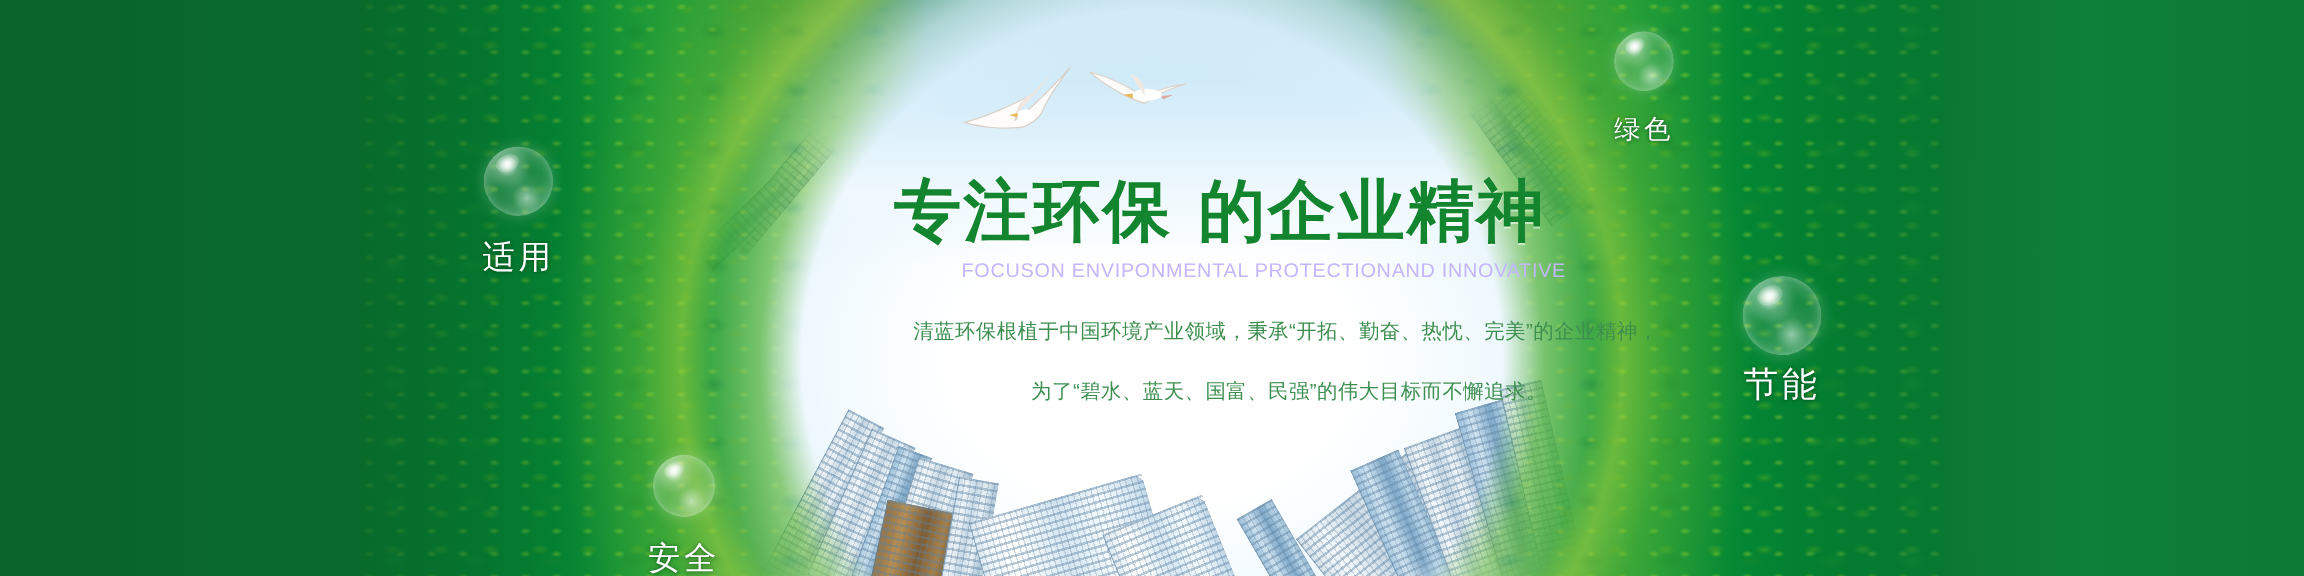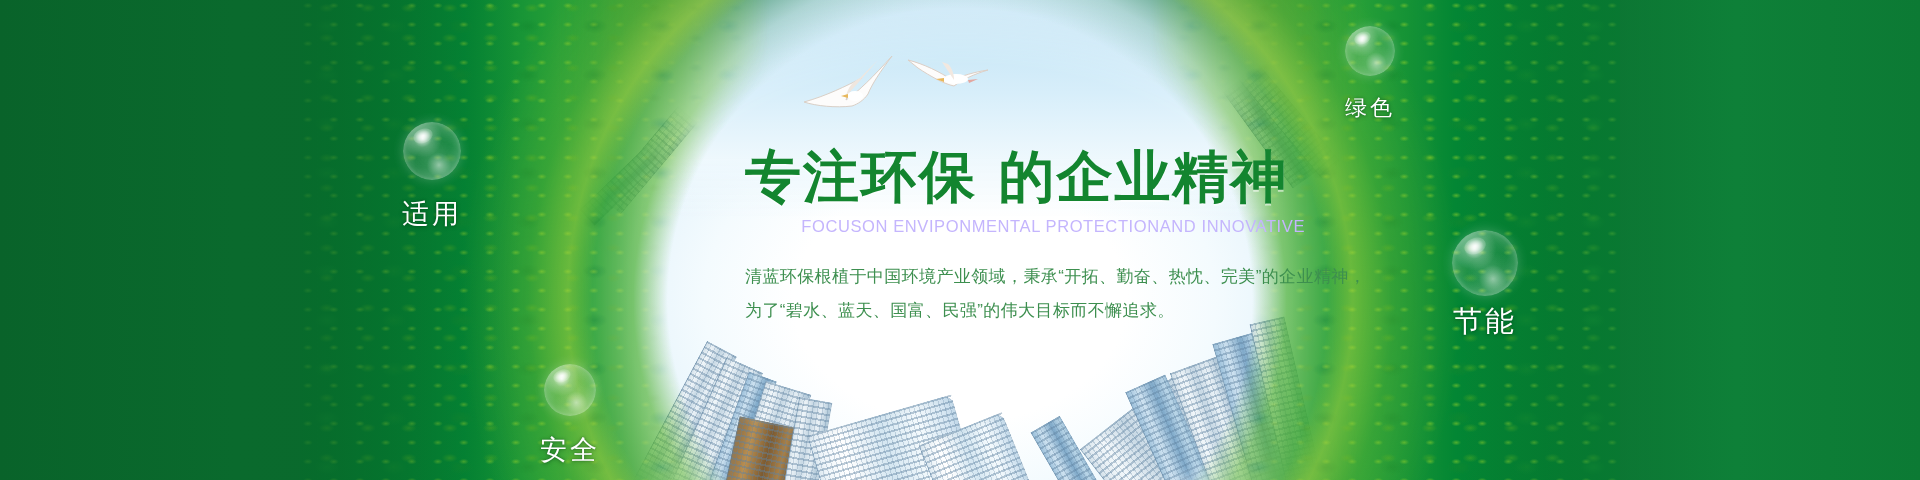--- a/index.html
+++ b/index.html
@@ -164,21 +164,21 @@
     font-family:"DejaVu Sans","Liberation Sans",sans-serif;
   }
   .subline{
     margin-top:10px; font-size:16.5px; color:#c4b5fd;
     letter-spacing:.6px; white-space:nowrap;text-align:right;
   }
   .body-copy{
     margin-top:24px; color:#3d8f4f; font-size:17px; line-height:2;
     letter-spacing:.4px; white-space:nowrap;
   }
-  .body-copy p{ margin:0; }
+  .body-copy p{ margin:16px;text-align:right; }
 </style>
 </head>
 <body>
 
 <div class="banner">
 
   <div class="sky"></div>
   <div class="sky-top"></div>
 
   <div class="city">
@@ -302,21 +302,21 @@
       <path d="M68 46 l10 -1 l-9 4 z" fill="#e2a7a0"></path>
       <path d="M44 44 l-8 1 l8 3 z" fill="#e8b85c"></path>
     </svg>
   </div>
 
   <div class="bubble-group" style="left:362px;top:122px;width:140px;">
     <div class="bubble" style="width:58px;height:58px;"></div>
     <div class="bubble-label">适用</div>
   </div>
 
-  <div class="bubble-group" style="left:500px;top:364px;width:140px;">
+  <div class="bubble-group" style="left:500px;top:379px;width:140px;">
     <div class="bubble" style="width:52px;height:52px;"></div>
     <div class="bubble-label">安全</div>
   </div>
 
   <div class="bubble-group" style="left:1300px;top:26px;width:140px;">
     <div class="bubble" style="width:50px;height:50px;"></div>
     <div class="bubble-label" style="font-size:22px;">绿色</div>
   </div>
 
   <div class="bubble-group" style="left:1410px;top:230px;width:150px;">

